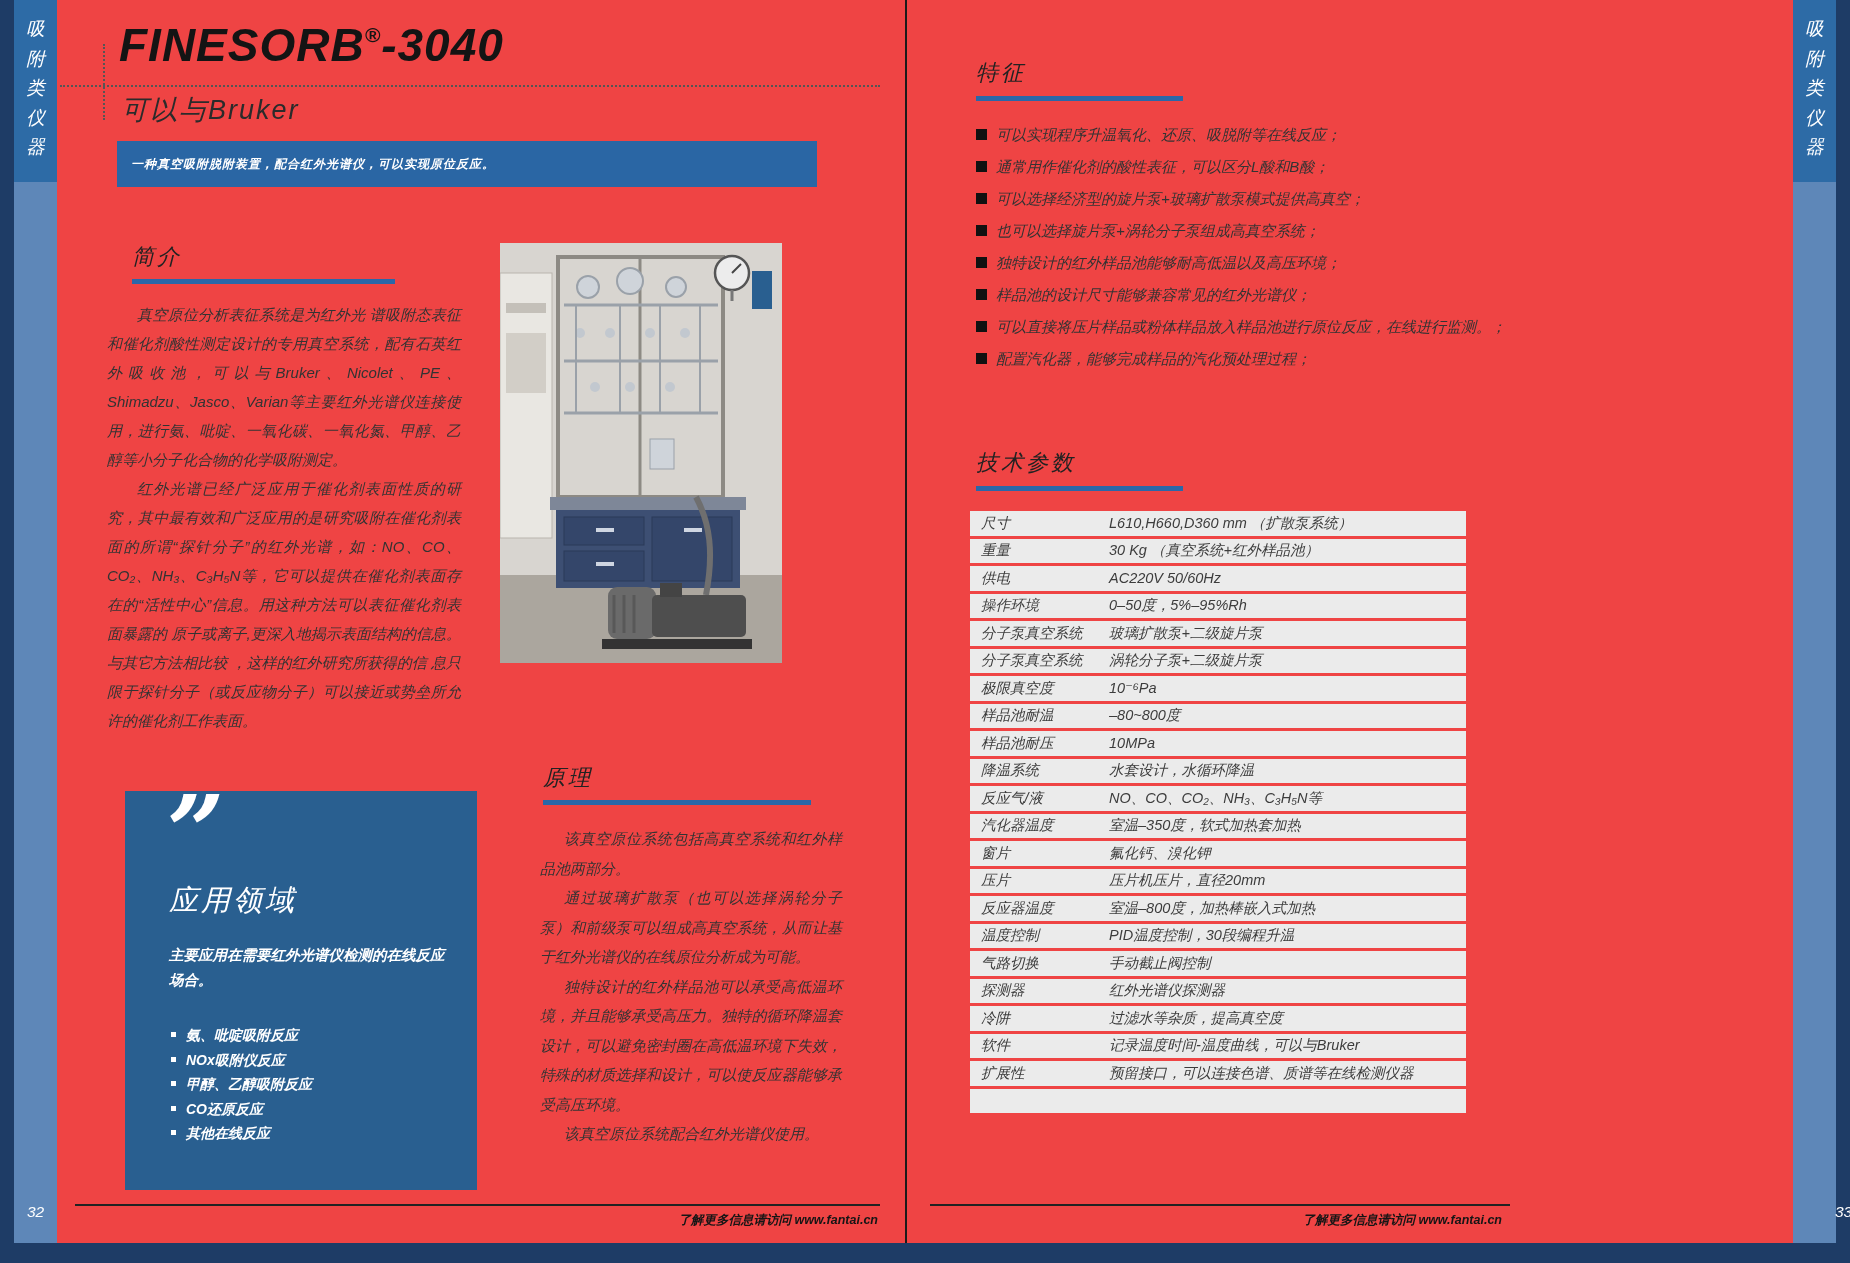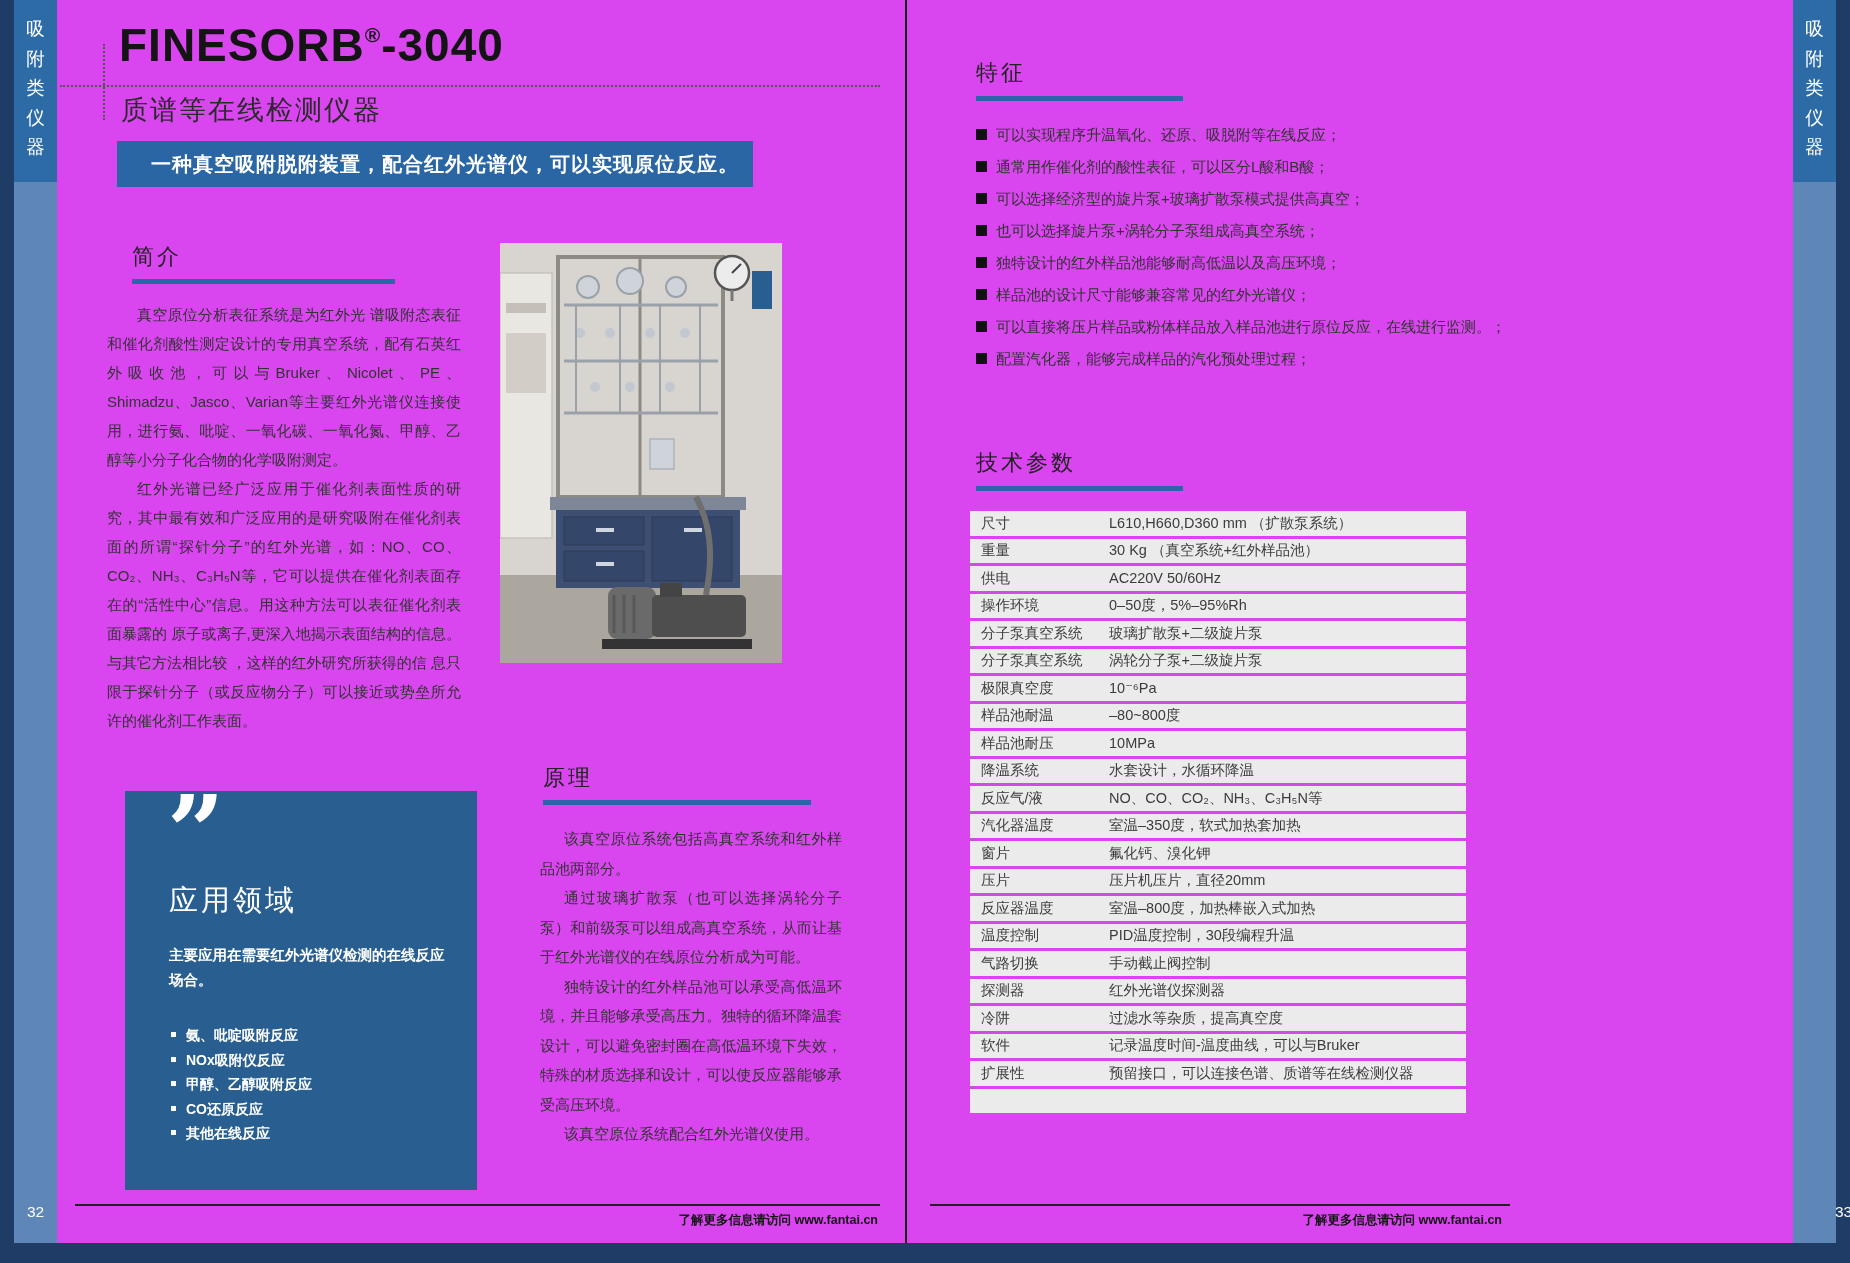--- a/index.html
+++ b/index.html
@@ -1,18 +1,18 @@
 <!DOCTYPE html>
 <html><head>
 <meta charset="utf-8">
 <style>
   html,body{margin:0;padding:0;background:#888;}
   .page{
-    position:relative;width:1850px;height:1263px;background:#d946ef;
-    font-family:"Liberation Sans","DejaVu Sans",sans-serif;overflow:hidden;
+    position:relative;width:1850px;height:1263px;background:#ef4444;
+    font-family:"Liberation Sans","DejaVu Sans",sans-serif;overflow:hidden;font-style:italic;
   }
   
   .strip{position:absolute;top:0;width:14px;height:1263px;background:#1e3c66;}
   .strip-left{left:0;} .strip-right{left:1836px;}
   .bottom-bar{position:absolute;left:0;top:1243px;width:1850px;height:20px;background:#1e3c66;}
   .side-col{position:absolute;top:0;width:43px;height:1243px;background:#5e87b8;}
   .side-col-left{left:14px;} .side-col-right{left:1793px;}
   .side-tab{position:absolute;top:0;width:43px;height:182px;background:#2d6ba6;}
   .side-tab-left{left:14px;} .side-tab-right{left:1793px;}
   .tab-text{width:20px;margin:14px auto 0;color:#fff;font-size:18.5px;line-height:29.5px;
@@ -20,22 +20,22 @@
   .page-num{position:absolute;width:43px;text-align:center;color:#fff;font-size:15.5px;top:1203px;}
   .page-num-left{left:14px;} .page-num-right{left:1793px;margin-left:29px;}
   .divider{position:absolute;left:905px;top:0;width:2px;height:1243px;background:#1b1b1b;}
 
   
   .dotted-v{position:absolute;left:103px;top:44px;height:76px;border-left:2px dotted #555;}
   .dotted-h{position:absolute;left:60px;top:85px;width:820px;border-top:2px dotted #555;}
   .title{position:absolute;left:119px;top:18px;font-size:46px;font-weight:700;color:#141414;letter-spacing:1px;}
   .title .reg{font-size:21px;vertical-align:19px;font-weight:700;}
   .subtitle{position:absolute;left:121px;top:92px;font-size:27px;color:#2b2b2b;letter-spacing:2px;}
-  .banner{position:absolute;left:117px;top:141px;width:636px;height:46px;background:#2a66a4;
-    color:#fff;font-weight:bold;font-size:20px;line-height:46px;padding-left:34px;box-sizing:border-box;letter-spacing:1px;}
+  .banner{position:absolute;left:117px;top:141px;width:700px;height:46px;background:#2a66a4;
+    color:#fff;font-weight:bold;font-size:12px;line-height:46px;padding-left:14px;box-sizing:border-box;letter-spacing:1px;}
 
   
   .sec-head{position:absolute;font-size:22px;color:#222;letter-spacing:3px;}
   .underline{position:absolute;height:5px;background:#2b67a8;}
 
   
   .intro-text{position:absolute;left:107px;top:300px;width:354px;font-size:15px;line-height:29px;
     color:#333;text-align:justify;}
   .intro-text p{margin:0;text-indent:2em;}
 
@@ -93,21 +93,21 @@
     <div class="tab-text">吸附类仪器</div>
   </div>
   <div class="bottom-bar"></div>
   <div class="divider"></div>
   <div class="page-num page-num-left">32</div>
   <div class="page-num page-num-right">33</div>
 
   <div class="dotted-v"></div>
   <div class="title"><span>FINESORB</span><span class="reg">®</span><span>-3040</span></div>
   <div class="dotted-h"></div>
-  <div class="subtitle">质谱等在线检测仪器</div>
+  <div class="subtitle">可以与Bruker</div>
   <div class="banner">一种真空吸附脱附装置，配合红外光谱仪，可以实现原位反应。</div>
 
   <div class="sec-head" style="left:132px;top:242px;">简介</div>
   <div class="underline" style="left:132px;top:279px;width:263px;"></div>
   <div class="intro-text">
     <p>真空原位分析表征系统是为红外光 谱吸附态表征和催化剂酸性测定设计的专用真空系统，配有石英红外吸收池，可以与Bruker、Nicolet、PE、Shimadzu、Jasco、Varian等主要红外光谱仪连接使用，进行氨、吡啶、一氧化碳、一氧化氮、甲醇、乙醇等小分子化合物的化学吸附测定。</p>
     <p>红外光谱已经广泛应用于催化剂表面性质的研究，其中最有效和广泛应用的是研究吸附在催化剂表面的所谓“探针分子”的红外光谱，如：NO、CO、CO₂、NH₃、C₃H₅N等，它可以提供在催化剂表面存在的“活性中心”信息。用这种方法可以表征催化剂表面暴露的 原子或离子,更深入地揭示表面结构的信息。与其它方法相比较 ，这样的红外研究所获得的信 息只限于探针分子（或反应物分子）可以接近或势垒所允许的催化剂工作表面。</p>
   </div>
 
   <svg class="photo" viewBox="0 0 282 420" xmlns="http://www.w3.org/2000/svg">

